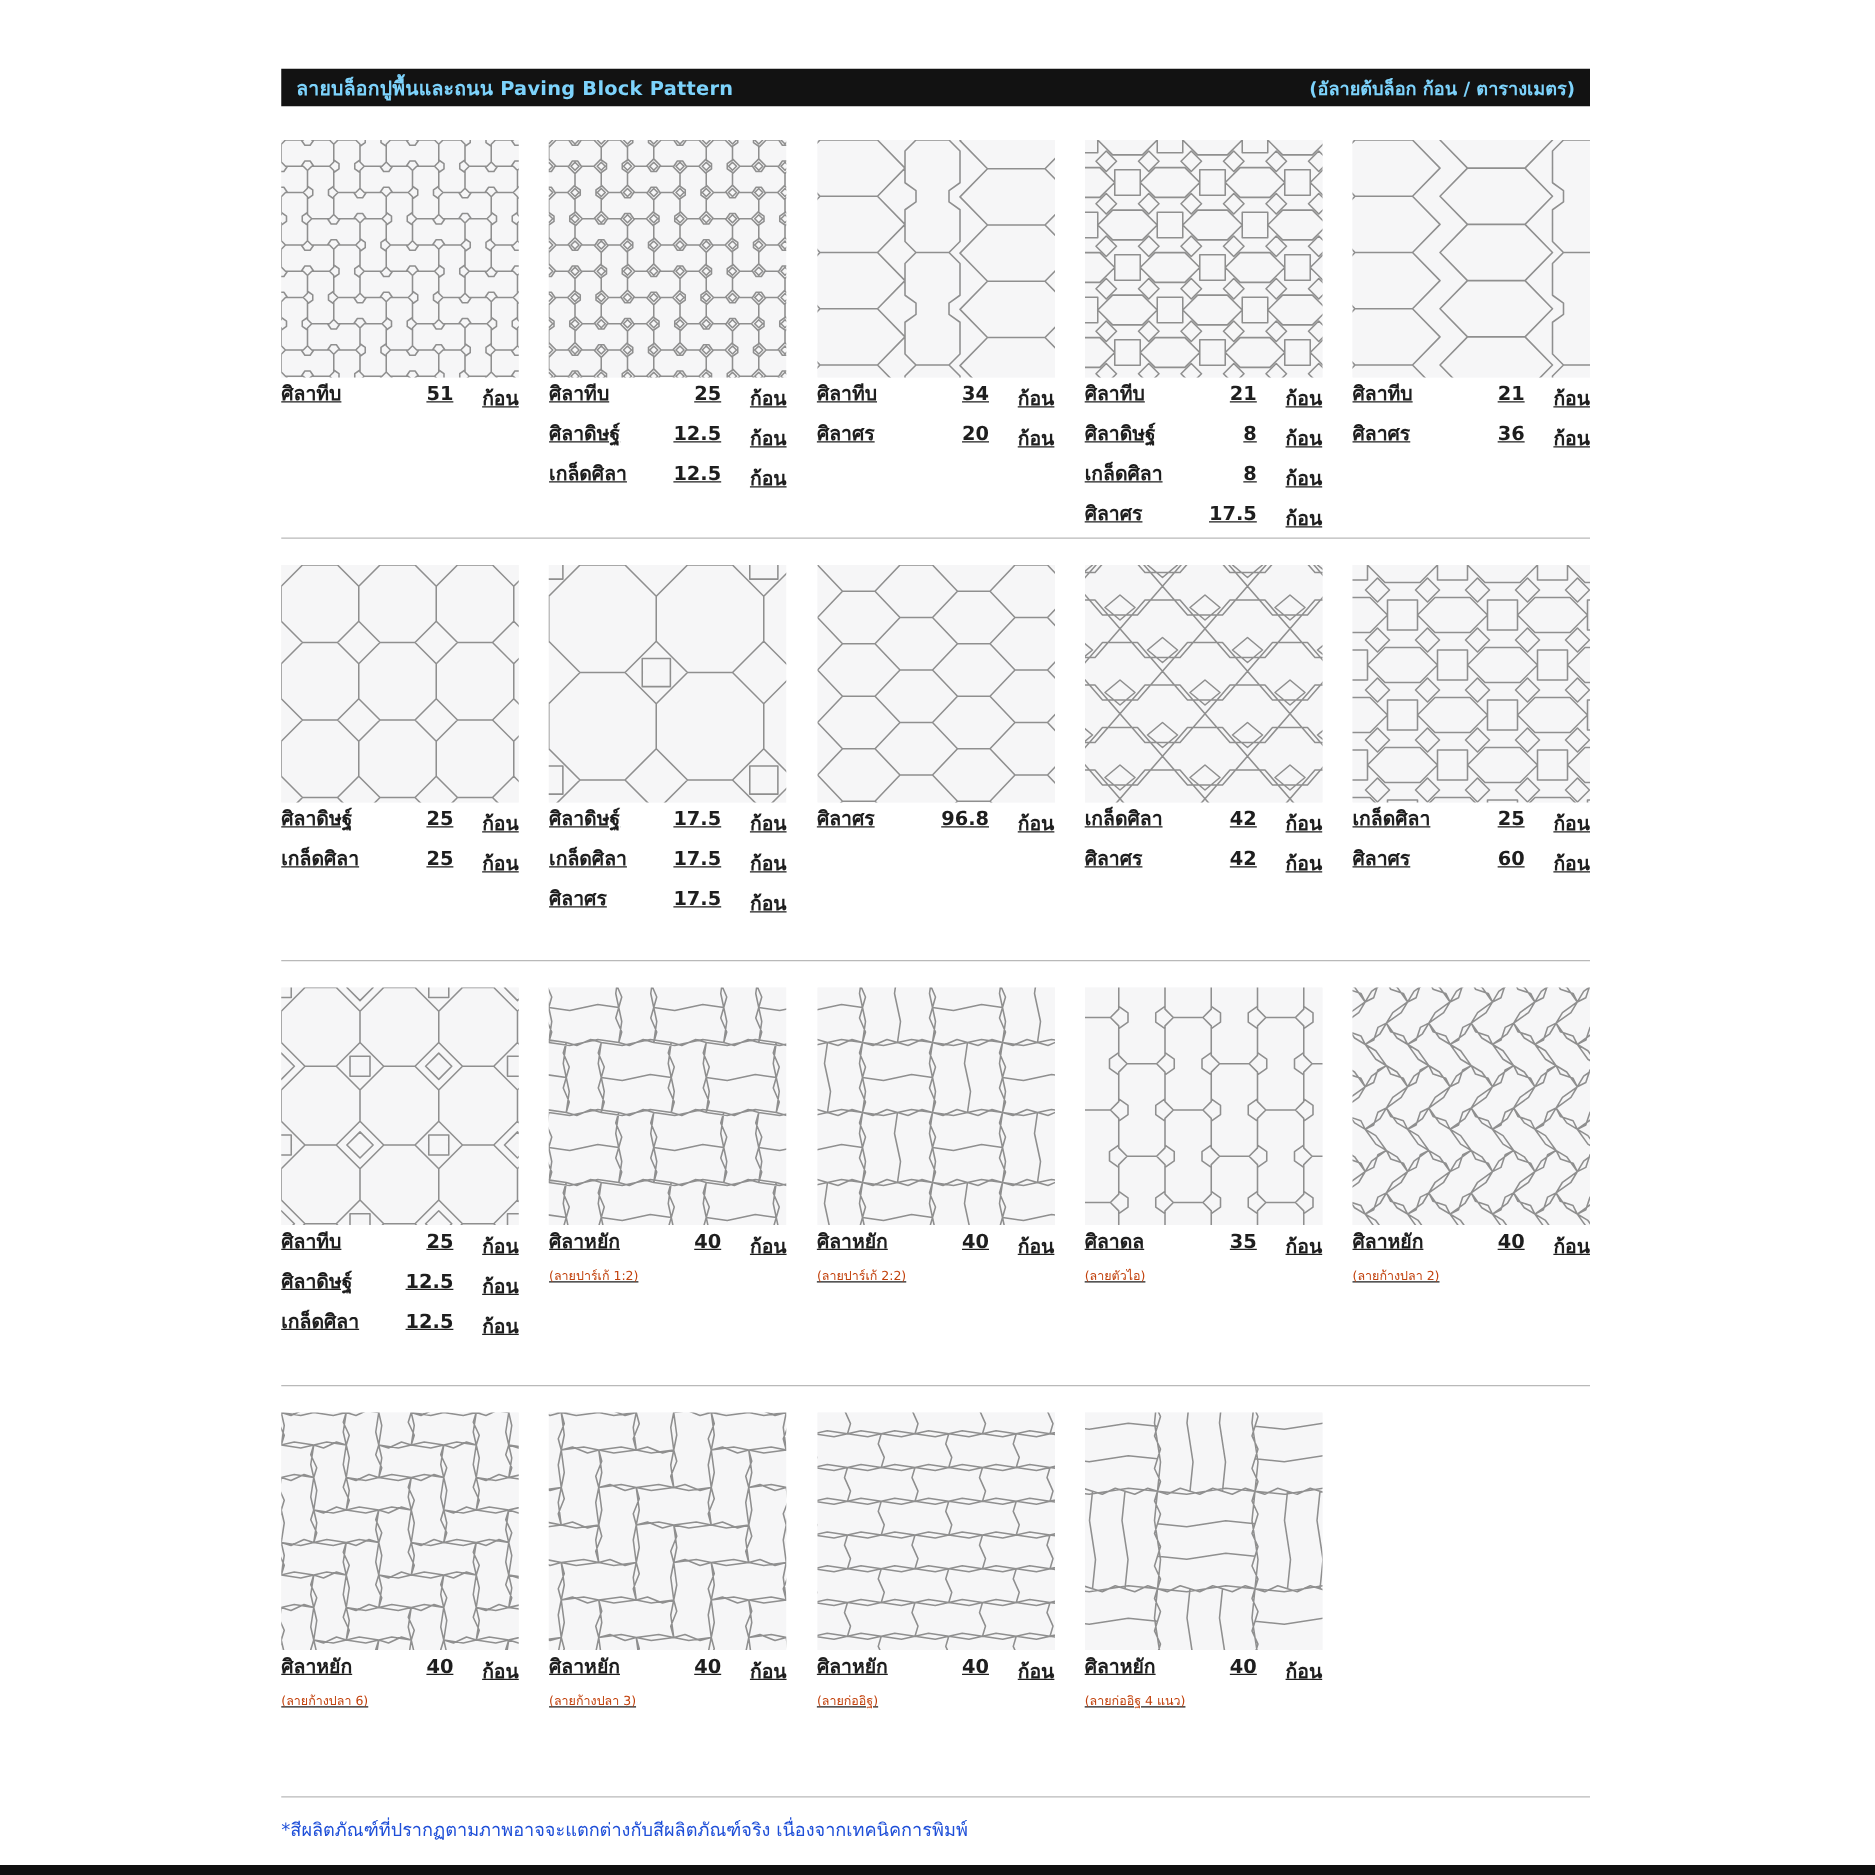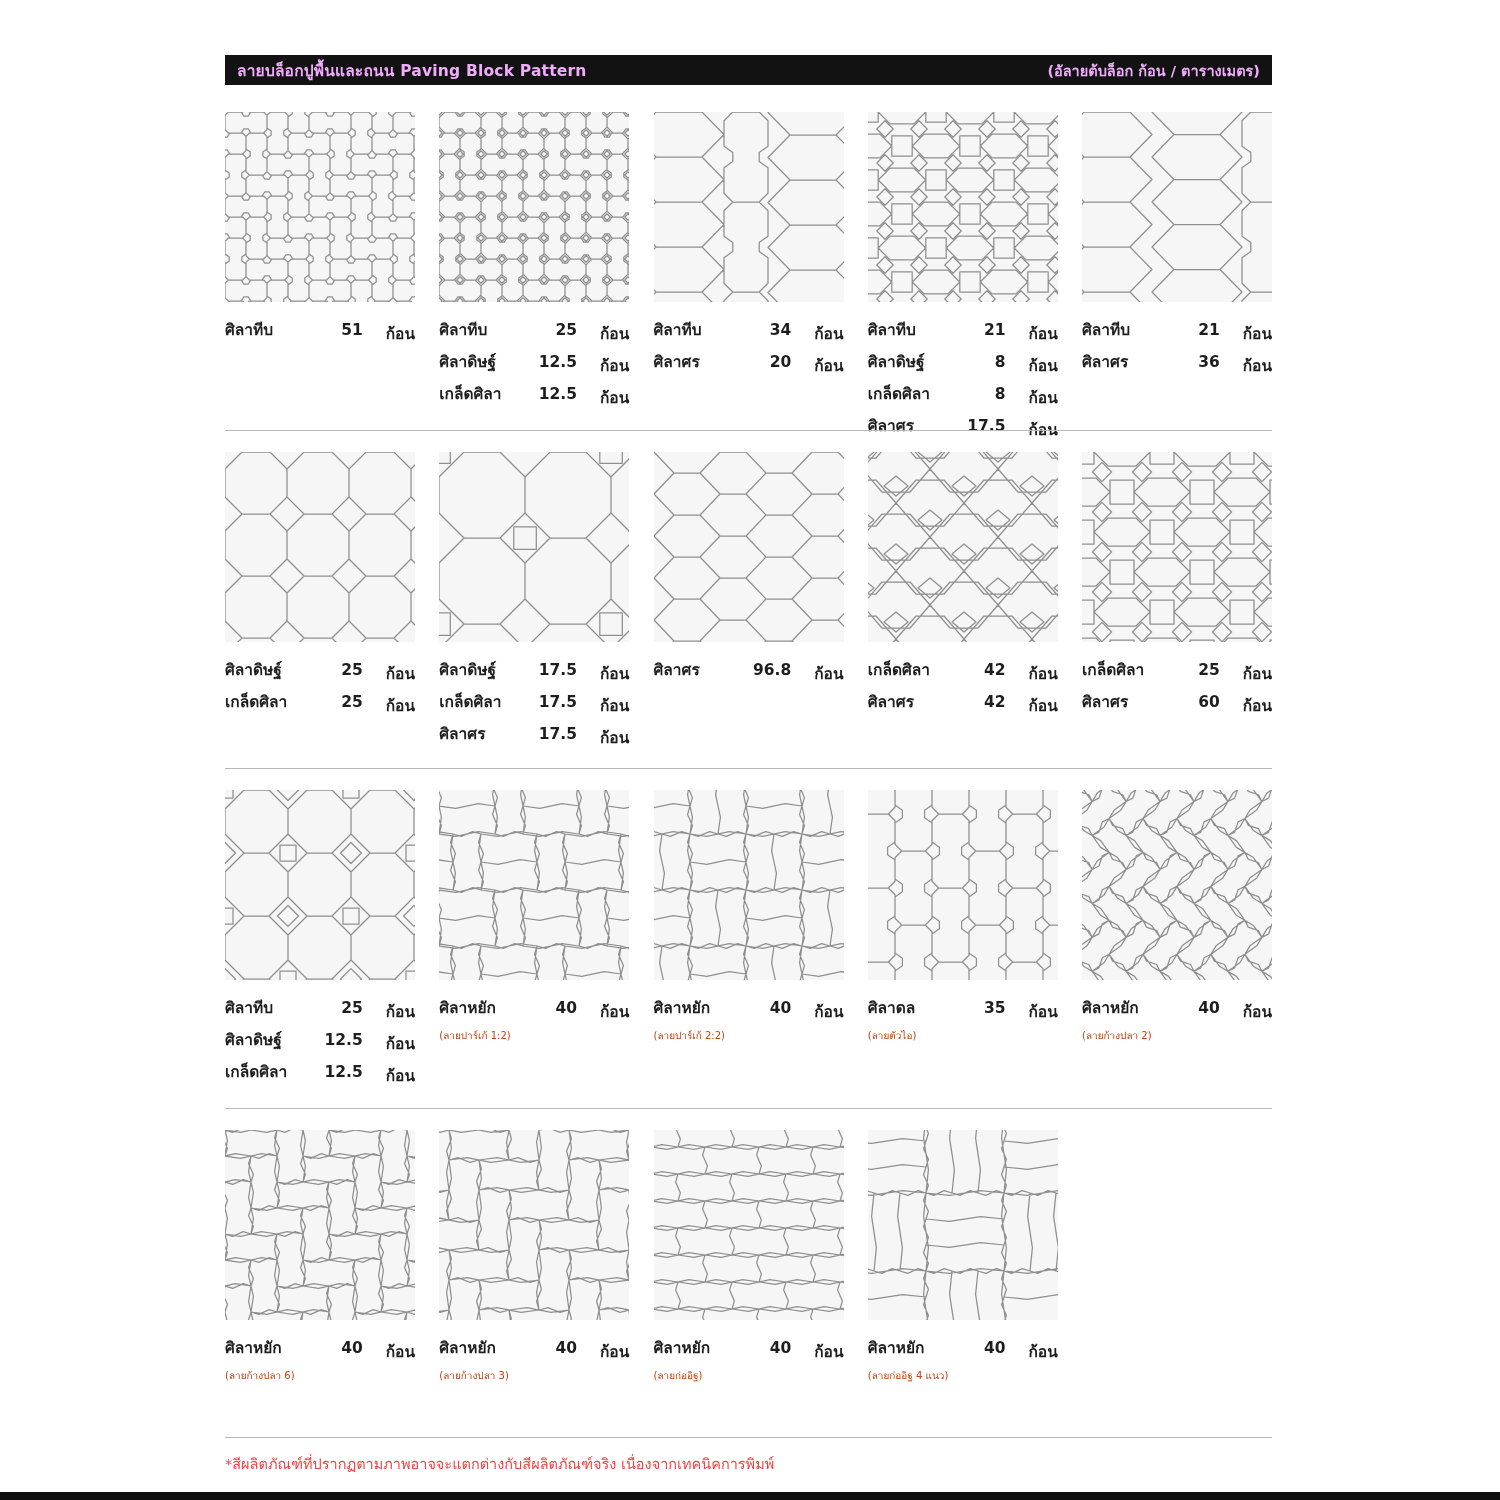--- a/index.html
+++ b/index.html
@@ -3,39 +3,39 @@
 <meta charset="utf-8">
 <style>
   html,body{margin:0;padding:0;}
   body{
     width:1500px;height:1500px;position:relative;background:#ffffff;
     font-family:"DejaVu Sans","Liberation Sans",sans-serif;color:#1e1e1e;
     overflow:hidden;
   }
   .header-bar{
     position:absolute;left:225px;top:55px;width:1047px;height:30px;
-    background:#121212;color:#f0abfc;display:flex;align-items:center;
+    background:#121212;color:#7dd3fc;display:flex;align-items:center;
     justify-content:space-between;padding:0 12px;box-sizing:border-box;
   }
   .header-bar .title{font-size:15.5px;font-weight:700;letter-spacing:.2px;}
   .header-bar .note{font-size:14.5px;font-weight:600;}
   .pattern-row{
     position:absolute;left:225px;width:1047px;
     display:grid;grid-template-columns:repeat(5,190px);justify-content:space-between;
   }
   .card{width:190px;}
   .swatch{display:block;background:#f6f6f7;}
-  .labels{margin-top:15px;display:flex;flex-direction:column;gap:3px;}
+  .labels{display:flex;flex-direction:column;gap:3px;text-decoration:underline;}
   .line{display:flex;justify-content:space-between;align-items:baseline;}
   .nm{font-size:15.5px;font-weight:700;}
   .qty{display:flex;gap:23px;font-weight:700;font-size:15.5px;}
   .qty .num{min-width:32px;text-align:right;}
   .subtitle{font-weight:400;font-size:10px;color:#c2410c;margin-top:1px;}
   .divider{position:absolute;left:225px;width:1047px;height:1px;background:#b9b9b9;}
-  .footer-note{position:absolute;left:225px;top:1452px;width:1047px;font-size:14.5px;font-weight:500;color:#ef4444;}
+  .footer-note{position:absolute;left:225px;top:1452px;width:1047px;font-size:14.5px;font-weight:500;color:#1d4ed8;}
   .bottom-bar{position:absolute;left:0;top:1492px;width:1500px;height:8px;background:#101010;}
 </style>
 </head>
 <body>
 
 <div class="header-bar">
   <span class="title">ลายบล็อกปูพื้นและถนน Paving Block Pattern</span>
   <span class="note">(อัลายต้บล็อก ก้อน / ตารางเมตร)</span>
 </div>
 

